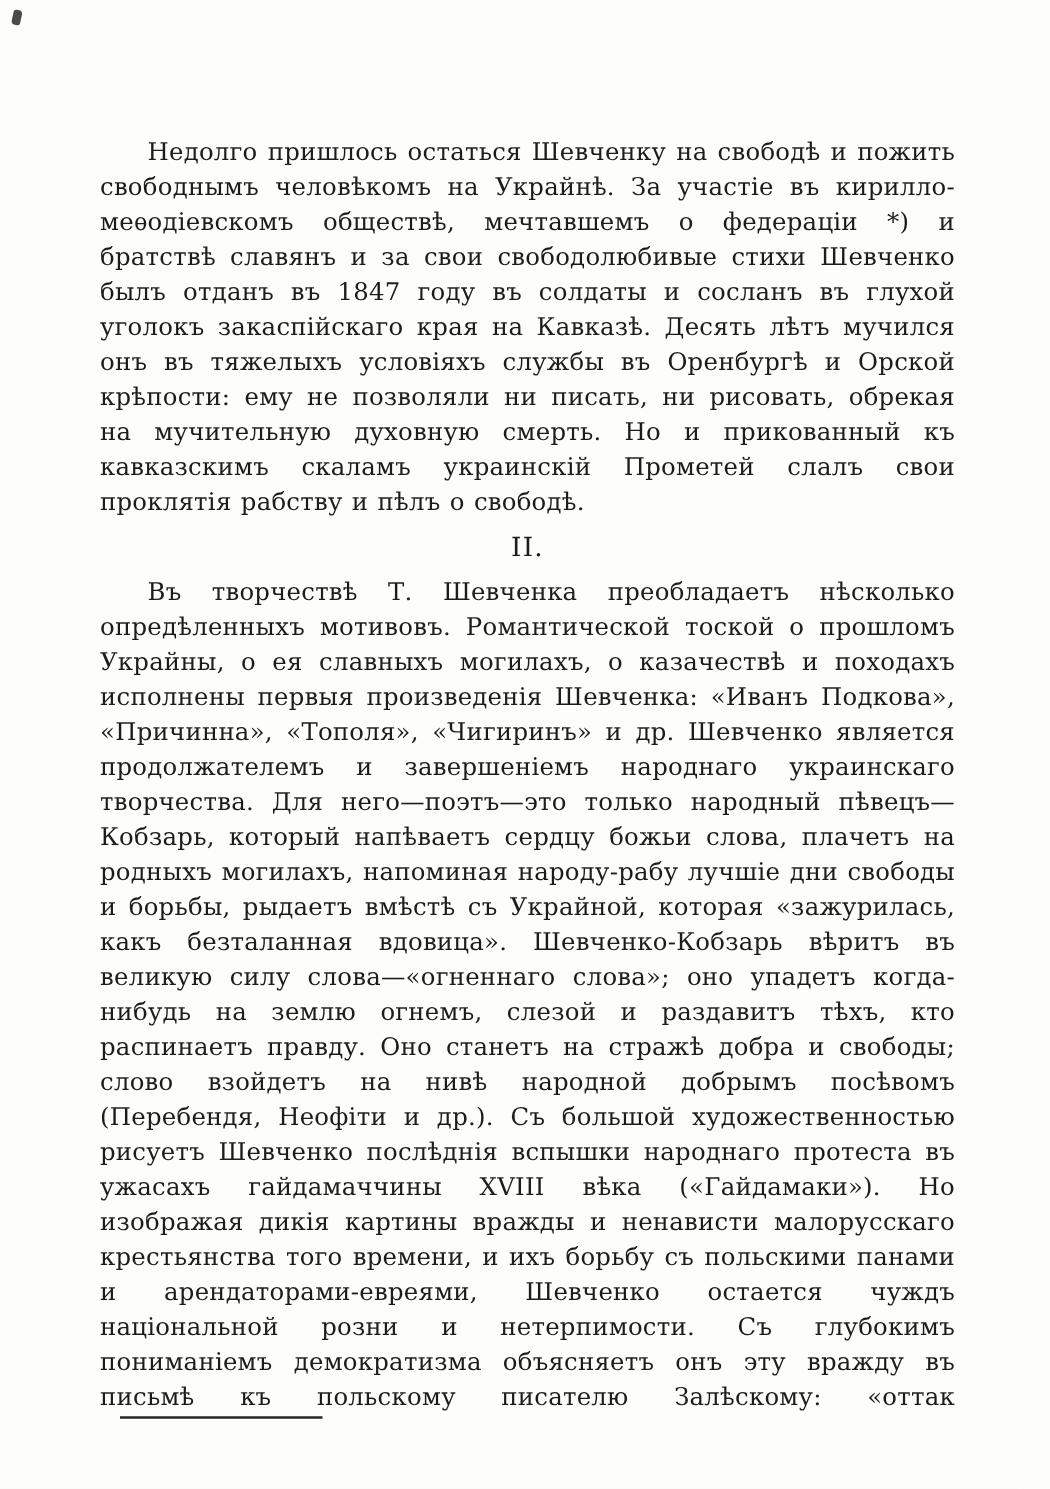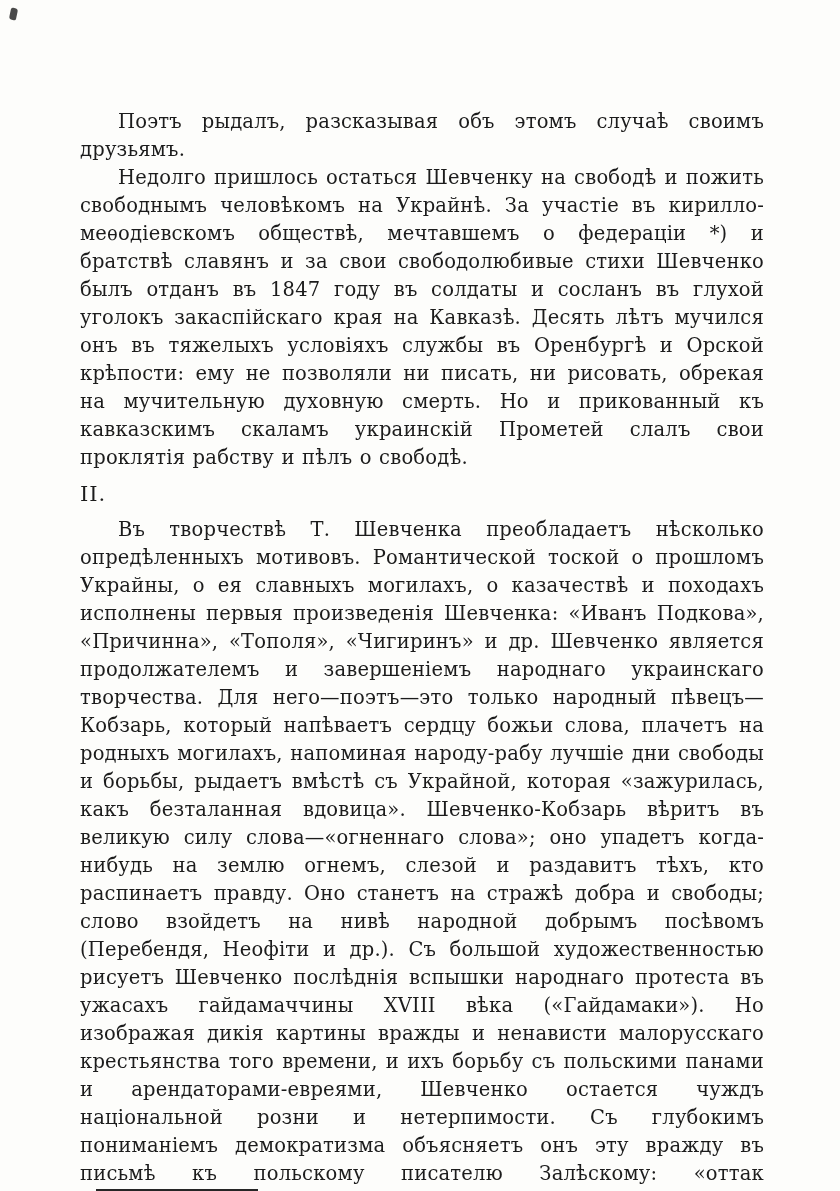--- a/index.html
+++ b/index.html
@@ -44,38 +44,37 @@
     word-spacing: 1px;
   }
   .para.continued {
     text-align-last: justify;
   }
   .section-heading {
     margin: 9px 0 9px 0;
     font-size: 21px;
     line-height: 26px;
     font-weight: normal;
-    text-align: left;
+    text-align: center;
     letter-spacing: 1px;
   }
   .footnote-rule {
     width: 162px;
     height: 0;
     border-top: 2px solid #262626;
     margin: 1px 0 5px 16px;
   }
 </style>
 </head>
 <body>
 
 <div class="scan">
   <div class="speck"></div>
 
   <div class="text-block">
-    <p class="para">Поэтъ рыдалъ, разсказывая объ этомъ случаѣ своимъ друзьямъ.</p>
 
     <p class="para">Недолго пришлось остаться Шевченку на свободѣ и пожить свободнымъ человѣкомъ на Украйнѣ. За участіе въ кирилло-меѳодіевскомъ обществѣ, мечтавшемъ о федераціи *) и братствѣ славянъ и за свои свободолюбивые стихи Шевченко былъ отданъ въ 1847 году въ солдаты и сосланъ въ глухой уголокъ закаспійскаго края на Кавказѣ. Десять лѣтъ мучился онъ въ тяжелыхъ условіяхъ службы въ Оренбургѣ и Орской крѣпости: ему не позволяли ни писать, ни рисовать, обрекая на мучительную духовную смерть. Но и прикованный къ кавказскимъ скаламъ украинскій Прометей слалъ свои проклятія рабству и пѣлъ о свободѣ.</p>
 
     <h2 class="section-heading">II.</h2>
 
     <p class="para continued">Въ творчествѣ Т. Шевченка преобладаетъ нѣсколько опредѣленныхъ мотивовъ. Романтической тоской о прошломъ Украйны, о ея славныхъ могилахъ, о казачествѣ и походахъ исполнены первыя произведенія Шевченка: «Иванъ Подкова», «Причинна», «Тополя», «Чигиринъ» и др. Шевченко является продолжателемъ и завершеніемъ народнаго украинскаго творчества. Для него—поэтъ—это только народный пѣвецъ—Кобзарь, который напѣваетъ сердцу божьи слова, плачетъ на родныхъ могилахъ, напоминая народу-рабу лучшіе дни свободы и борьбы, рыдаетъ вмѣстѣ съ Украйной, которая «зажурилась, какъ безталанная вдовица». Шевченко-Кобзарь вѣритъ въ великую силу слова—«огненнаго слова»; оно упадетъ когда-нибудь на землю огнемъ, слезой и раздавитъ тѣхъ, кто распинаетъ правду. Оно станетъ на стражѣ добра и свободы; слово взойдетъ на нивѣ народной добрымъ посѣвомъ (Перебендя, Неофіти и др.). Съ большой художественностью рисуетъ Шевченко послѣднія вспышки народнаго протеста въ ужасахъ гайдамаччины XVIII вѣка («Гайдамаки»). Но изображая дикія картины вражды и ненависти малорусскаго крестьянства того времени, и ихъ борьбу съ польскими панами и арендаторами-евреями, Шевченко остается чуждъ національной розни и нетерпимости. Съ глубокимъ пониманіемъ демократизма объясняетъ онъ эту вражду въ письмѣ къ польскому писателю Залѣскому: «оттак</p>
 
     <div class="footnote-rule"></div>
 
   </div>

